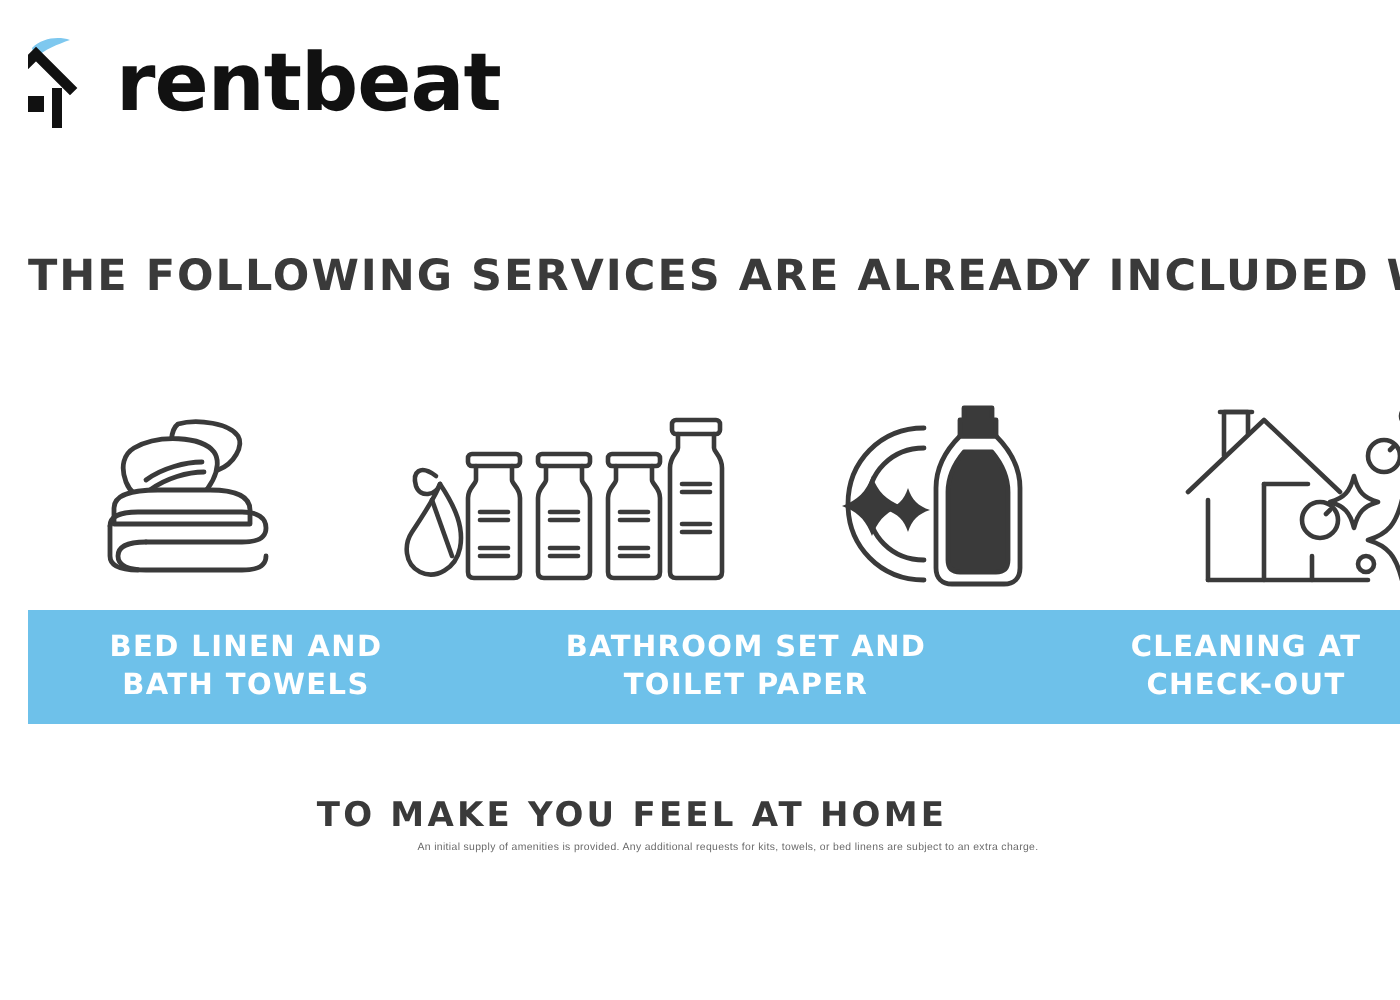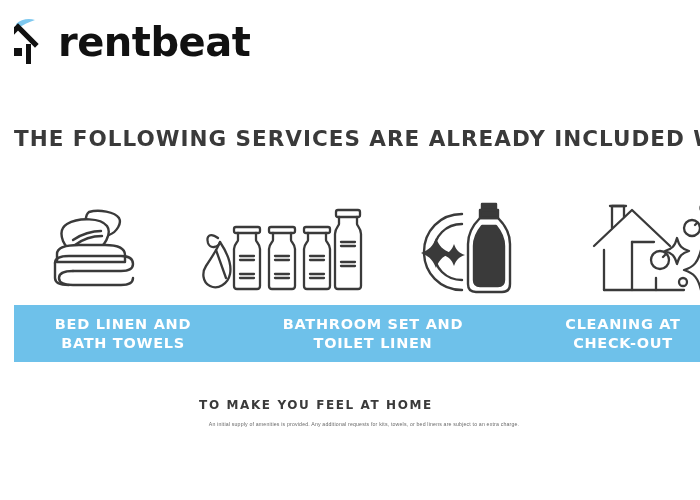--- a/index.html
+++ b/index.html
@@ -115,21 +115,21 @@
   .band-cell.last { margin-right: -34px; }
 
   
   .tagline {
     position: absolute;
     top: 398px;
     left: 0;
     width: 604px;
     text-align: center;
     font-family: "DejaVu Sans", sans-serif;
-    font-size: 12px;
+    font-size: 17px;
     font-weight: 700;
     letter-spacing: 1.6px;
     color: #3a3a3a;
   }
   .disclaimer {
     position: absolute;
     top: 421px;
     left: 0;
     width: 700px;
     text-align: center;
@@ -257,21 +257,21 @@
         <path d="M113 56 C116 68, 120 73, 130 76 C120 79, 116 84, 113 96 C110 84, 106 79, 96 76 C106 73, 110 68, 113 56 Z" fill="none" stroke="#3a3a3a" stroke-width="2.3" stroke-linejoin="round"></path>
       </svg>
     </div>
 
   </div>
 
   <div class="band">
     <div class="band-cell first">BED LINEN AND
 BATH TOWELS</div>
     <div class="band-cell">BATHROOM SET AND
-TOILET LINEN</div>
+TOILET PAPER</div>
     <div class="band-cell last">CLEANING AT
 CHECK-OUT</div>
   </div>
 
   <div class="tagline">TO MAKE YOU FEEL AT HOME</div>
   <div class="disclaimer">An initial supply of amenities is provided. Any additional requests for kits, towels, or bed linens are subject to an extra charge.</div>
 
 </div>
 
 </body></html>

